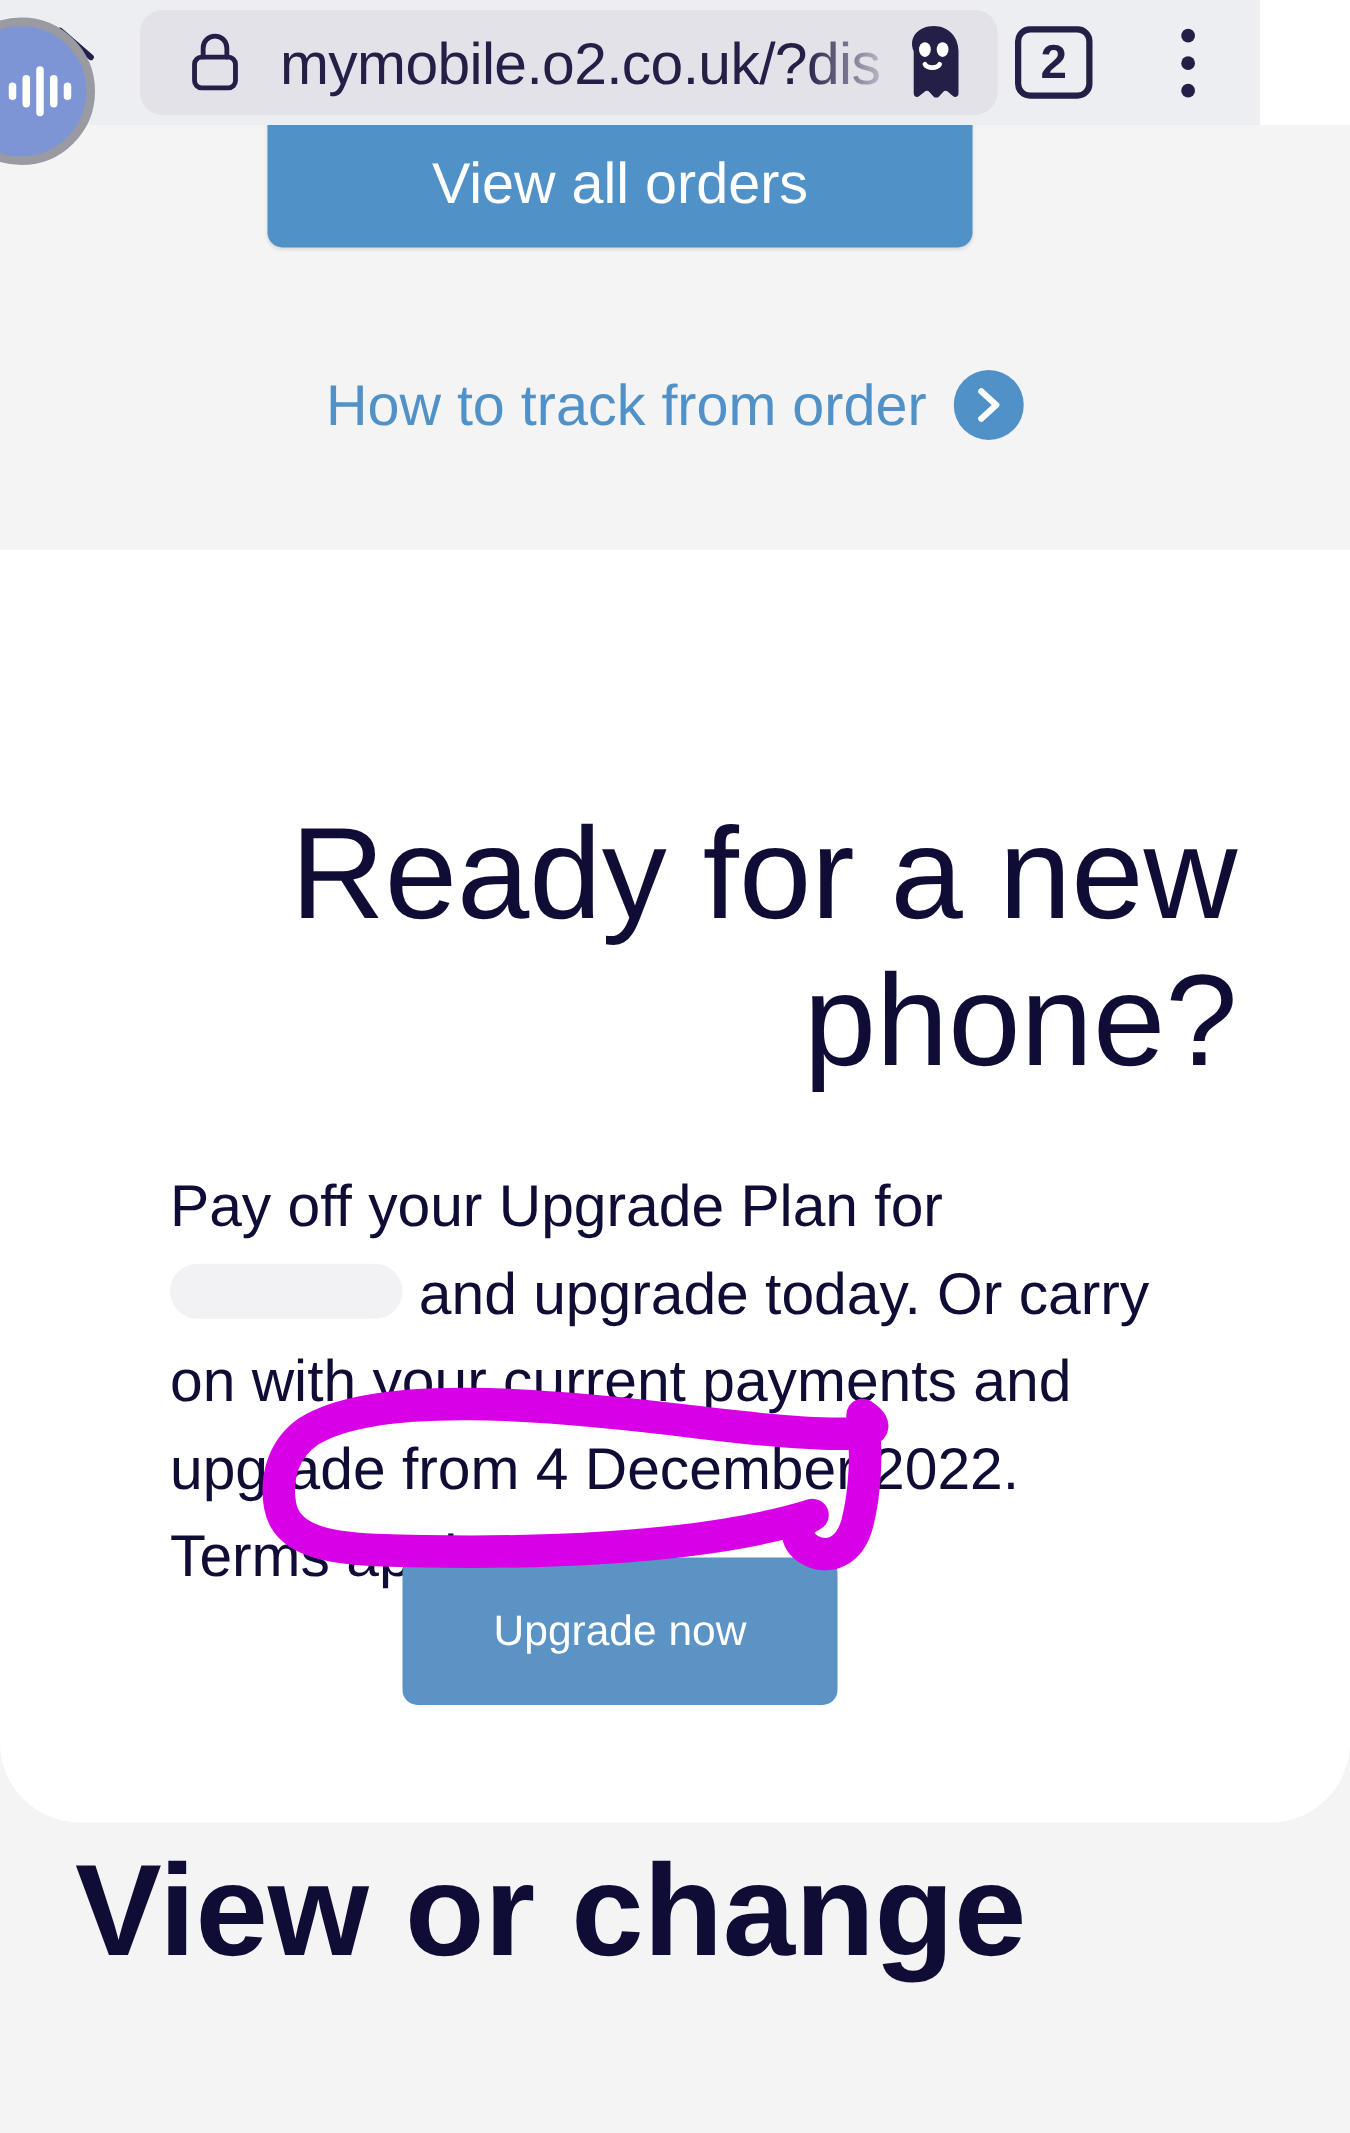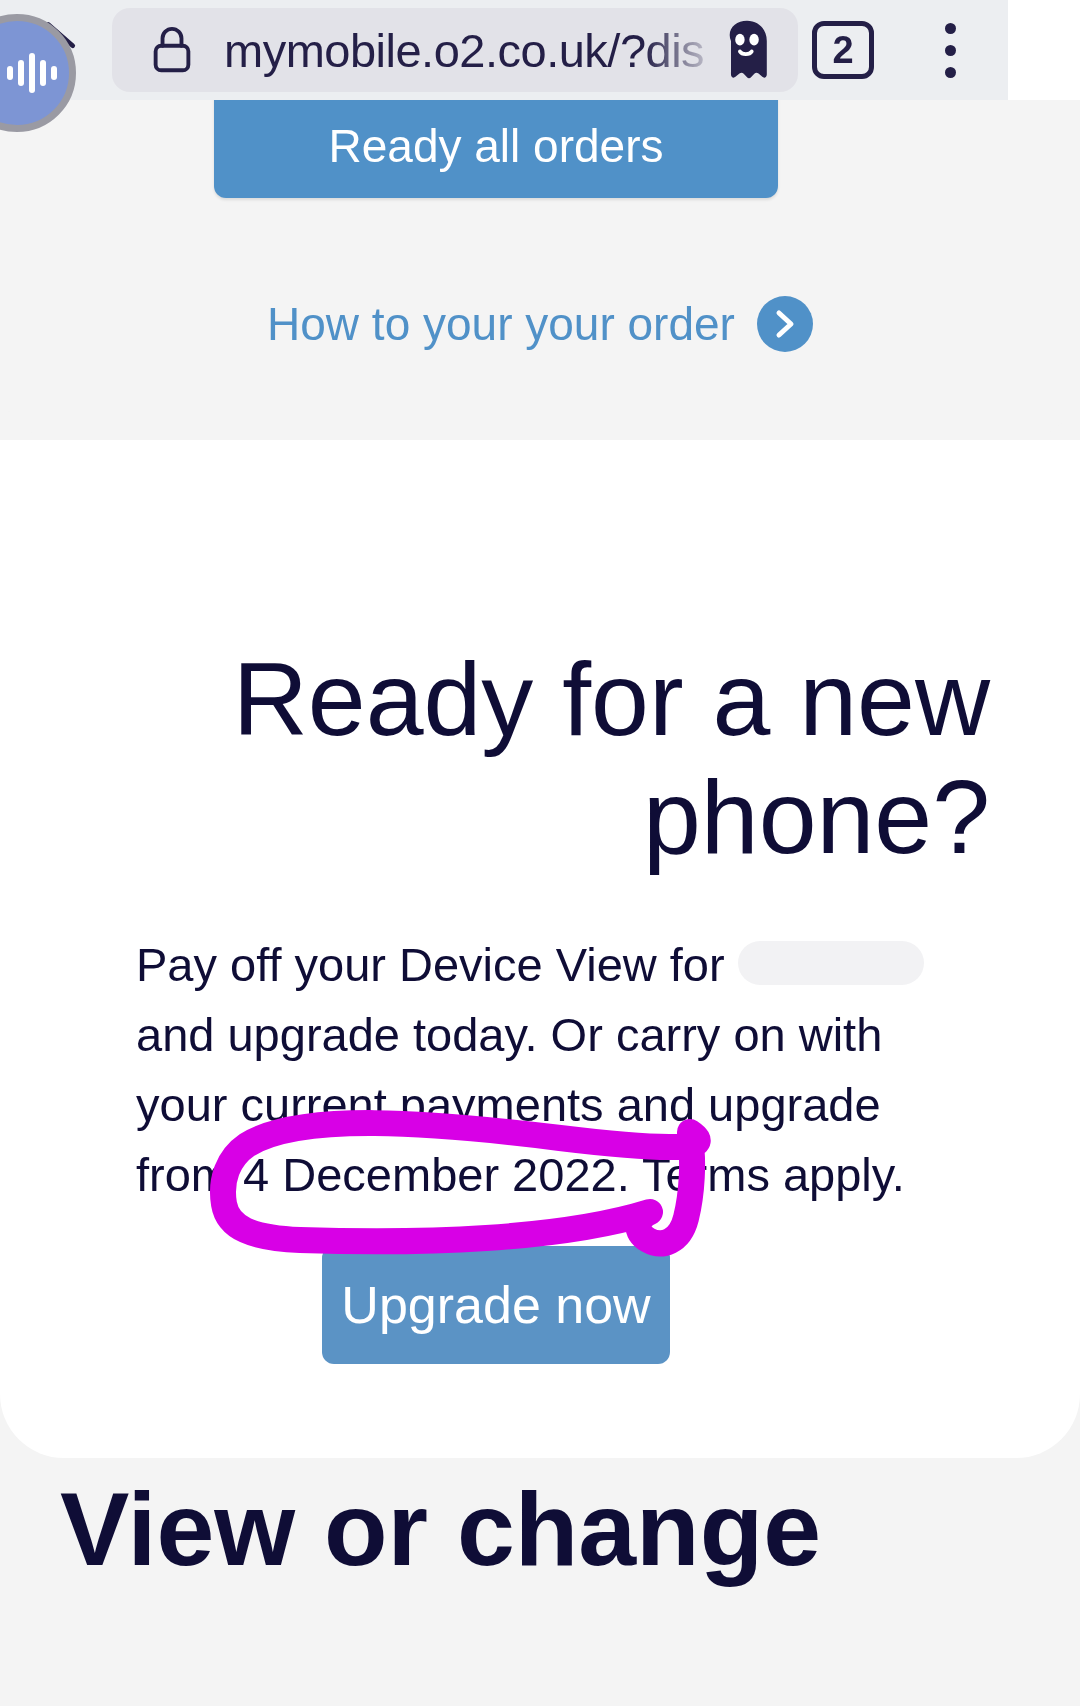--- a/index.html
+++ b/index.html
@@ -138,21 +138,21 @@
     background: #f2f2f4;
     border-radius: 22px;
     vertical-align: -4px;
   }
   .date-strong { font-weight: 400; }
   .btn-upgrade {
     position: absolute; left: 322px; top: 806px;
     width: 348px; height: 118px;
     background: #5b93c5;
     border-radius: 12px;
-    color: #ffffff; font-size: 52px;
+    color: #ffffff; font-size: 34px;
     display: flex; align-items: center; justify-content: center;
     border: none; cursor: pointer;
   }
 
   .panel-bottom {
     position: absolute; left: 0; top: 1262px; width: 1080px; height: 344px;
     background: #f4f4f4;
   }
   .bottom-title {
     position: absolute; left: 60px; top: 108px; width: 960px;
@@ -168,37 +168,37 @@
   }
 </style>
 </head>
 <body>
 
 <div id="screen">
 
   <div class="page">
 
     <div class="panel-top">
-      <button class="btn-view-orders">Ready all orders</button>
+      <button class="btn-view-orders">View all orders</button>
 
       <a class="track-link" href="#">
-        <span class="label">How to your your order</span>
+        <span class="label">How to track from order</span>
         <span class="chev-circle">
           <svg width="26" height="32" viewBox="0 0 26 32" aria-hidden="true">
             <polyline points="7,5 19,16 7,27" fill="none" stroke="#ffffff" stroke-width="5" stroke-linecap="round" stroke-linejoin="round"></polyline>
           </svg>
         </span>
       </a>
     </div>
 
     <div class="card-upgrade">
       <h1 class="upgrade-title">Ready for a new phone?</h1>
 
       <p class="upgrade-copy">
-        <span>Pay off your Device View for</span>
+        <span>Pay off your Upgrade Plan for</span>
         <span class="redaction"></span>
         <span>and upgrade today. Or carry on with your current payments and upgrade from</span>
         <span class="date-strong">4 December 2022</span><span>. Terms apply.</span>
       </p>
 
       <button class="btn-upgrade">Upgrade now</button>
     </div>
 
     <div class="panel-bottom">
       <h2 class="bottom-title">View or change</h2>

